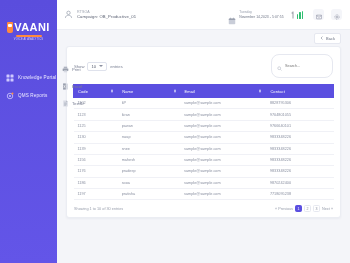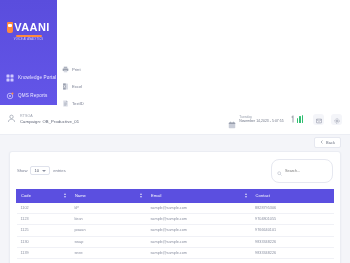--- a/index.html
+++ b/index.html
@@ -2,21 +2,21 @@
 <html><head>
 <meta charset="utf-8">
 <style>
   * { box-sizing: border-box; margin: 0; padding: 0; }
   html, body {
     width: 350px; height: 263px;
     font-family: "Liberation Sans", sans-serif;
     background: #ffffff;
     overflow: hidden;
   }
-  .app { display: flex; width: 350px; height: 211px; flex-direction: column; }
+  .app { display: flex; width: 350px; height: 211px; }
 
   
   .sidebar {
     width: 57px; height: 263px;
     background: #5b4fe0;
     background: linear-gradient(180deg,#5a4ddd 0%,#6355e8 100%);
     flex: 0 0 57px;
     position: relative;
     color: #fff;
   }

